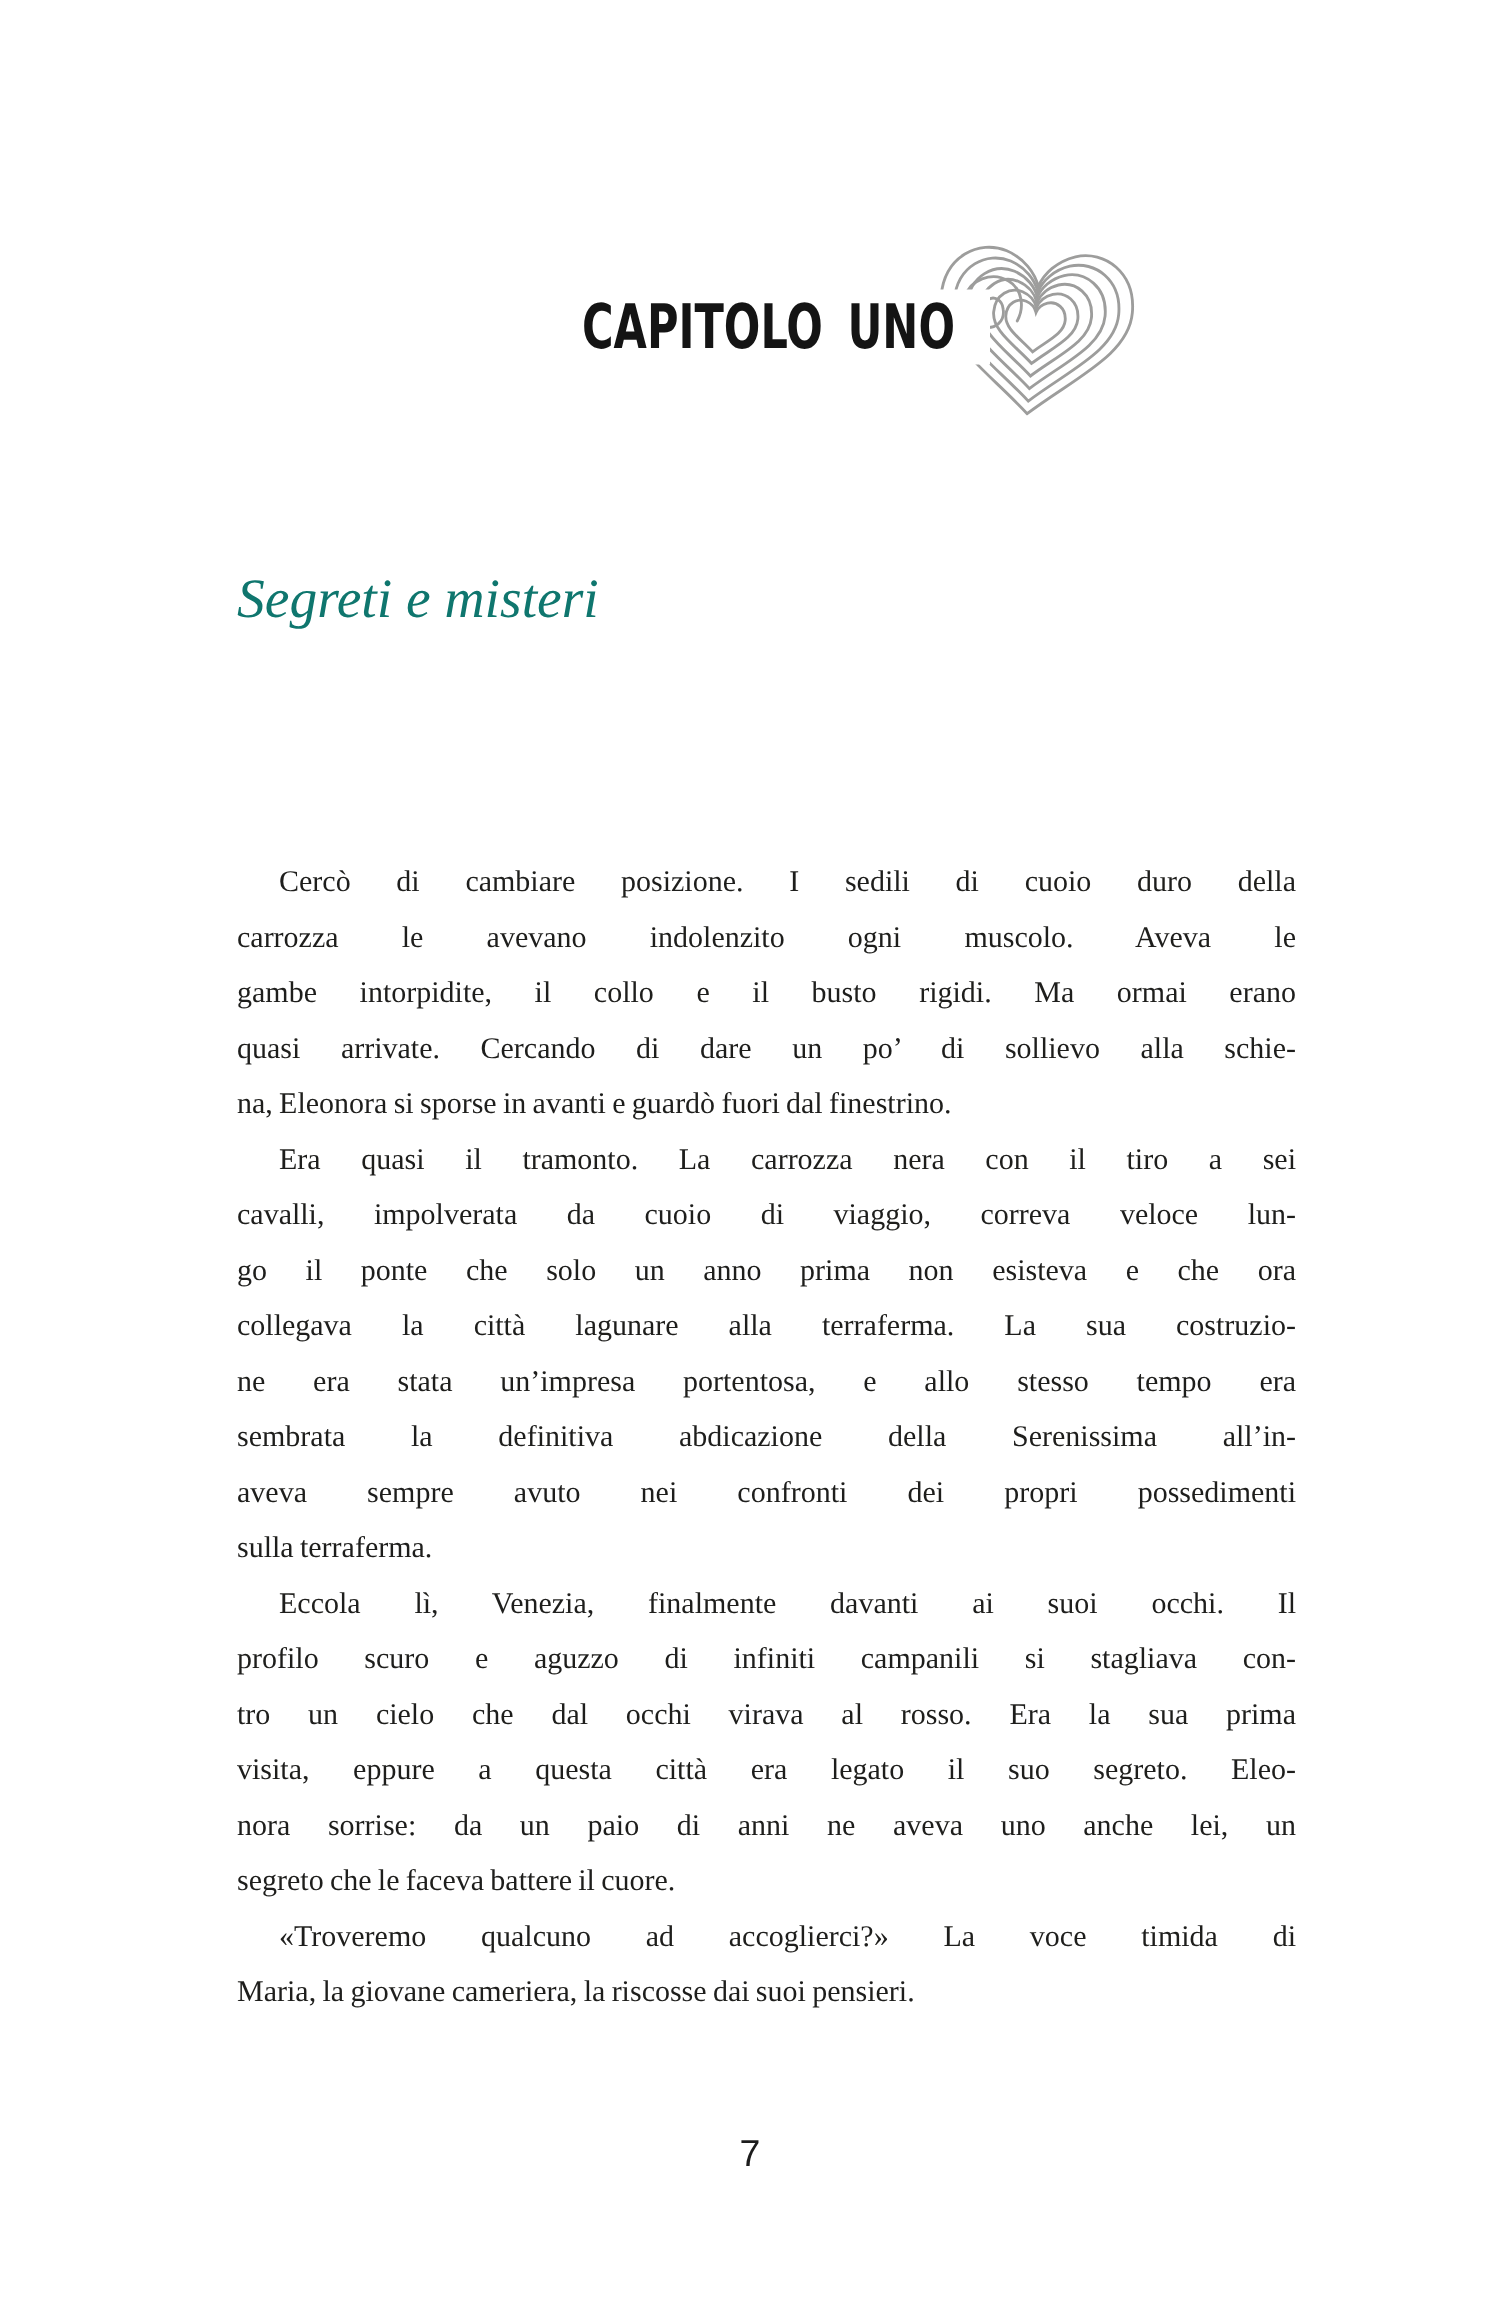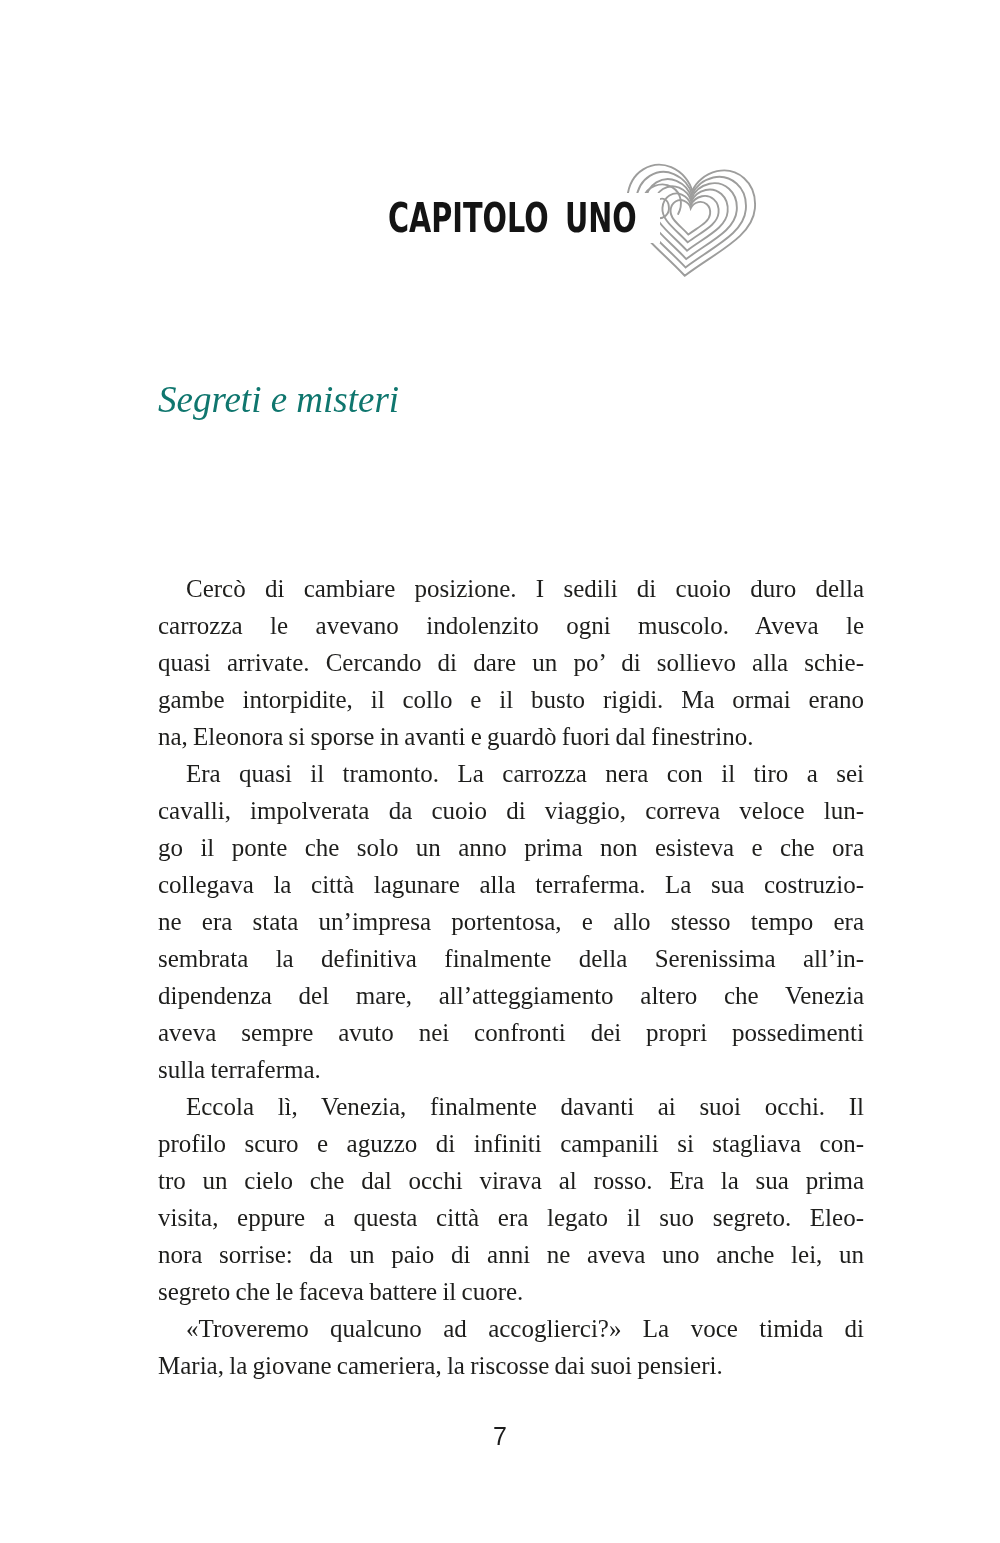--- a/index.html
+++ b/index.html
@@ -62,21 +62,21 @@
     text-align:left;
     color:#0f766e;
   }
 
   
   .body-text{
     position:absolute;left:158px;top:570px;width:706px;
   }
   .para{margin:0;}
   .line{
-    font-size:25px;
+    font-size:20px;
     line-height:37px;
     word-spacing:-0.04em;
     text-align:justify;
     text-align-last:justify;
     white-space:normal;
   }
   .line.first{text-indent:28px;}
   .line.last{text-align-last:left;}
 
   
@@ -125,32 +125,31 @@
       <h1 class="chapter-label">CAPITOLO UNO</h1>
     </div>
   </div>
 
   <h2 class="chapter-title">Segreti e misteri</h2>
 
   <main class="body-text">
       <div class="para">
         <div class="line first">Cercò di cambiare posizione. I sedili di cuoio duro della</div>
         <div class="line">carrozza le avevano indolenzito ogni muscolo. Aveva le</div>
+        <div class="line">gambe intorpidite, il collo e il busto rigidi. Ma ormai erano</div>
         <div class="line">quasi arrivate. Cercando di dare un po’ di sollievo alla schie-</div>
-        <div class="line">gambe intorpidite, il collo e il busto rigidi. Ma ormai erano</div>
         <div class="line last">na, Eleonora si sporse in avanti e guardò fuori dal finestrino.</div>
       </div>
       <div class="para">
         <div class="line first">Era quasi il tramonto. La carrozza nera con il tiro a sei</div>
         <div class="line">cavalli, impolverata da cuoio di viaggio, correva veloce lun-</div>
         <div class="line">go il ponte che solo un anno prima non esisteva e che ora</div>
         <div class="line">collegava la città lagunare alla terraferma. La sua costruzio-</div>
         <div class="line">ne era stata un’impresa portentosa, e allo stesso tempo era</div>
-        <div class="line">sembrata la definitiva finalmente della Serenissima all’in-</div>
-        <div class="line">dipendenza del mare, all’atteggiamento altero che Venezia</div>
+        <div class="line">sembrata la definitiva abdicazione della Serenissima all’in-</div>
         <div class="line">aveva sempre avuto nei confronti dei propri possedimenti</div>
         <div class="line last">sulla terraferma.</div>
       </div>
       <div class="para">
         <div class="line first">Eccola lì, Venezia, finalmente davanti ai suoi occhi. Il</div>
         <div class="line">profilo scuro e aguzzo di infiniti campanili si stagliava con-</div>
         <div class="line">tro un cielo che dal occhi virava al rosso. Era la sua prima</div>
         <div class="line">visita, eppure a questa città era legato il suo segreto. Eleo-</div>
         <div class="line">nora sorrise: da un paio di anni ne aveva uno anche lei, un</div>
         <div class="line last">segreto che le faceva battere il cuore.</div>

